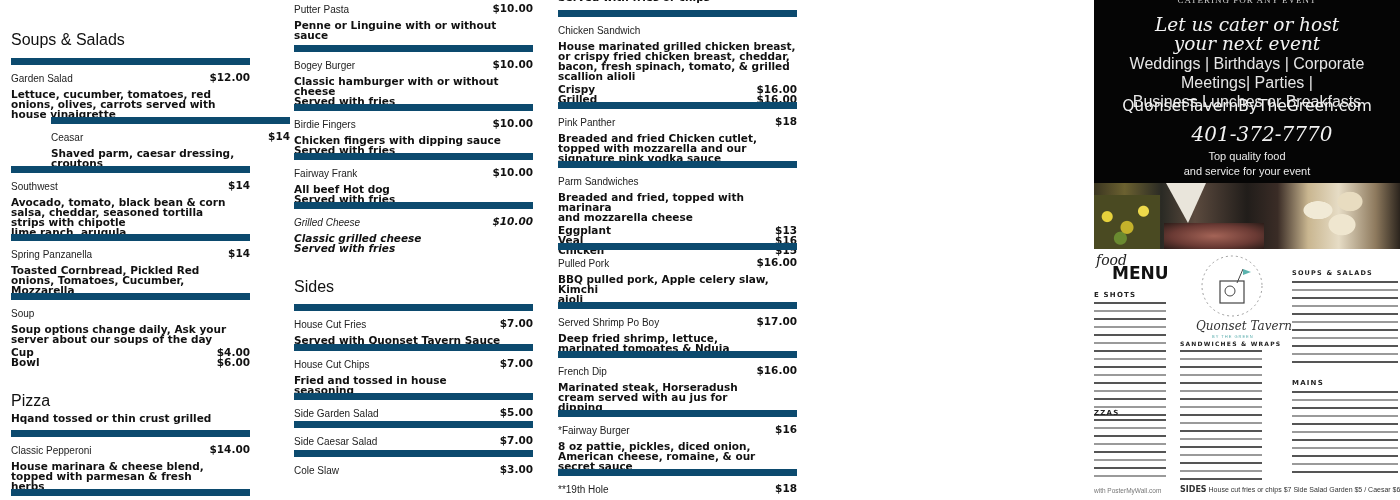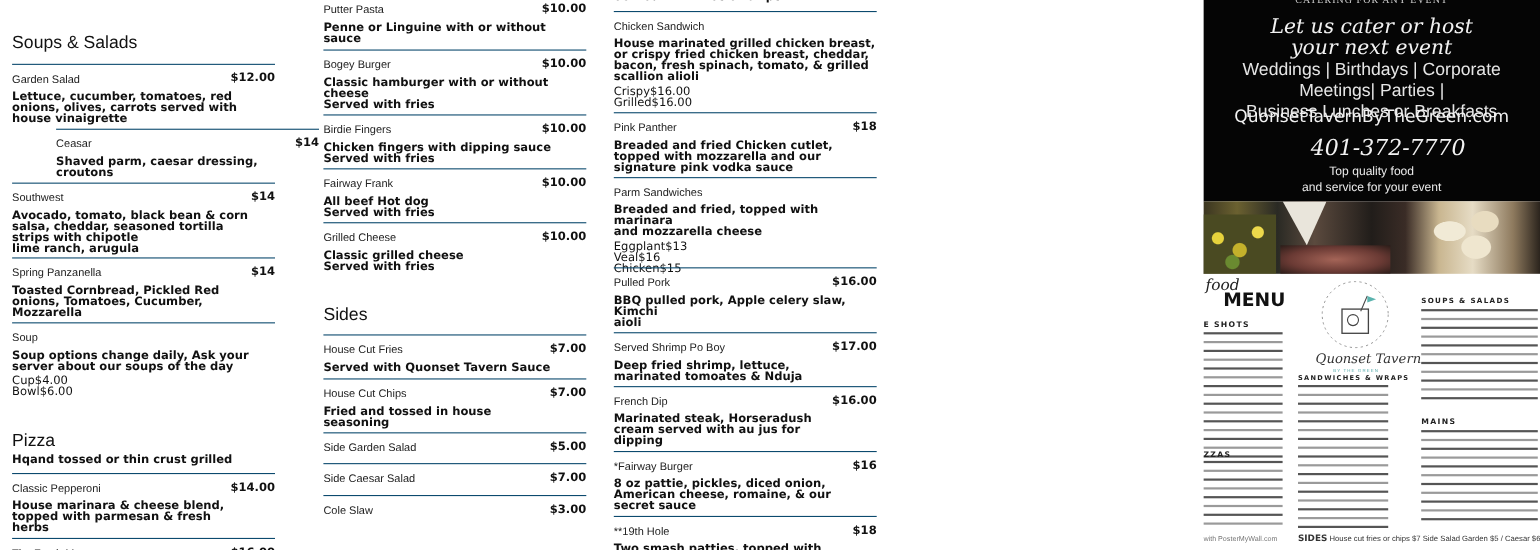--- a/index.html
+++ b/index.html
@@ -7,26 +7,26 @@
   body { position: relative; font-family: "Liberation Sans", sans-serif; color: #111; }
 
   .col { position: absolute; top: 0; }
   .col1 { left: 11px; width: 239px; }
   .col2 { left: 294px; width: 239px; }
   .col3 { left: 558px; width: 239px; }
 
   .section-title { font-family: "Liberation Sans", sans-serif; font-size: 16px; font-weight: normal; color: #111; }
   .section-sub { font-family: "DejaVu Sans", sans-serif; font-weight: bold; font-size: 10.5px; margin-top: 6px; }
 
-  .item { position: relative; border-top: 1px solid #0c4a6e; padding-top: 8px; }
+  .item { position: relative; border-top: 7px solid #0c4a6e; padding-top: 8px; }
   .item.noborder { border-top: none; }
   .item-name { font-family: "Liberation Sans", sans-serif; font-size: 10px; color: #222; }
   .item-price { position: absolute; right: 0; top: 6px; font-family: "DejaVu Sans", sans-serif; font-weight: bold; font-size: 10.5px; }
   .item-desc { font-family: "DejaVu Sans", sans-serif; font-weight: bold; font-size: 10.5px; line-height: 10px; margin-top: 5px; white-space: pre-line; }
-  .opt { display: flex; justify-content: flex-start; font-family: "DejaVu Sans", sans-serif; font-weight: normal; font-size: 10.5px; line-height: 10px; }
+  .opt { display: flex; justify-content: space-between; font-family: "DejaVu Sans", sans-serif; font-weight: bold; font-size: 10.5px; line-height: 10px; }
   .opts { margin-top: 3px; }
 
   
   .promo { position: absolute; left: 1094px; top: 0; width: 306px; height: 500px; overflow: hidden; background: #fff; }
   .promo-dark { position: absolute; left: 0; top: 0; width: 306px; height: 183px; background: #050505; color: #eee; text-align: center; }
   .promo-tag { font-family: "Liberation Serif", serif; font-size: 9px; letter-spacing: 1px; color: #ccc; position: absolute; top: -5px; width: 100%; }
   .promo-headline { font-family: "DejaVu Serif", serif; font-style: italic; font-size: 18.5px; line-height: 19px; position: absolute; top: 15px; width: 100%; color: #f2f2f2; }
   .promo-events { font-family: "Liberation Sans", sans-serif; font-size: 16px; line-height: 19px; position: absolute; top: 54px; width: 100%; color: #e6e6e6; }
   .promo-site { font-family: "DejaVu Sans", sans-serif; font-size: 15.5px; position: absolute; top: 97px; width: 100%; color: #f2f2f2; }
   .promo-phone { font-family: "DejaVu Serif", serif; font-style: italic; font-size: 20px; position: absolute; top: 122px; width: 100%; color: #f2f2f2; padding-left: 30px; }
@@ -152,21 +152,21 @@
 Served with fries</div>
   </div>
 
   <div class="item" style="position:absolute; top:153px; width:239px;">
     <div class="item-name">Fairway Frank</div>
     <div class="item-price">$10.00</div>
     <div class="item-desc">All beef Hot dog
 Served with fries</div>
   </div>
 
-  <div class="item" style="position:absolute; top:202px; width:239px;">
+  <div class="item" style="position:absolute; top:202px; width:239px;font-style:italic;">
     <div class="item-name">Grilled Cheese</div>
     <div class="item-price">$10.00</div>
     <div class="item-desc">Classic grilled cheese
 Served with fries</div>
   </div>
 
   <div class="section-title" style="position:absolute; top:278px;">Sides</div>
 
   <div class="item" style="position:absolute; top:304px; width:239px;">
     <div class="item-name">House Cut Fries</div>

